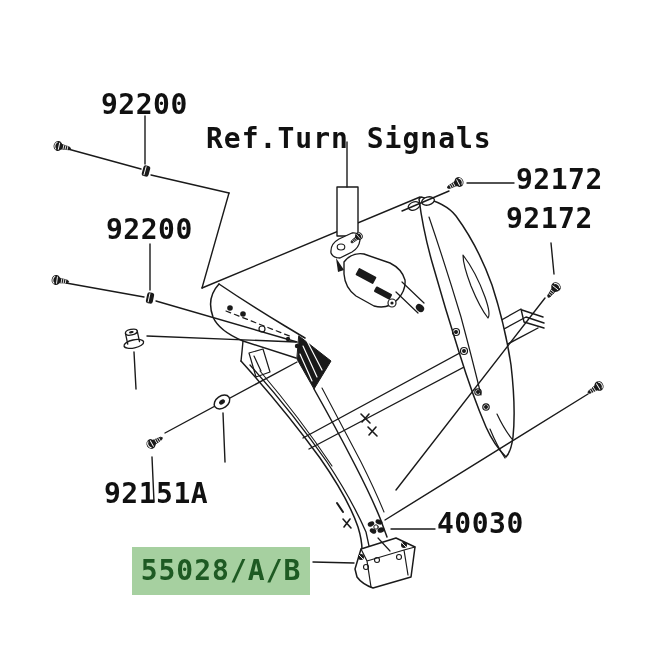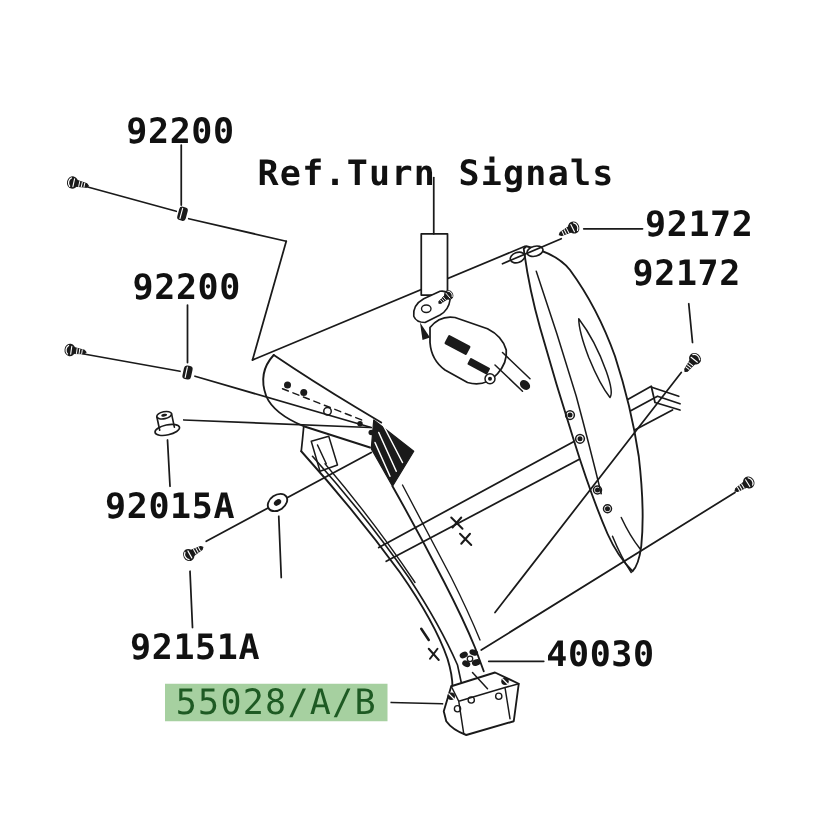--- a/index.html
+++ b/index.html
@@ -2,24 +2,24 @@
 <html style="--hl-bg: #a6d0a0; --hl-fg: #1e5a23;"><head>
 <meta charset="utf-8">
 <style>
   html,body{margin:0;padding:0;background:#ffffff;}
   .stage{position:relative;width:660px;height:660px;background:#fff;overflow:hidden;
          font-family:"DejaVu Sans Mono",monospace;padding-left:17px;}
   .stage svg{position:absolute;left:0;top:0;}
   .plabel{position:absolute;font-weight:bold;font-size:28px;line-height:1;
           letter-spacing:.5px;color:#111;white-space:nowrap;}
   .ref-title{letter-spacing:1px;margin-top:15px;}
-  .hl-label{position:absolute;left:132px;top:547px;width:178px;height:30px;
+  .hl-label{position:absolute;left:132px;top:547px;width:178px;height:48px;
             display:flex;align-items:center;justify-content:center;
             background:var(--hl-bg,#a6d0a0);color:var(--hl-fg,#1e5a23);
-            font-weight:normal;font-size:28px;letter-spacing:1px;line-height:1;
+            font-weight:bold;font-size:28px;letter-spacing:1px;line-height:1;
             cursor:pointer;}
 </style>
 </head>
 <body>
 
 <div class="stage">
 
   <svg width="660" height="660" viewBox="0 0 660 660" stroke-linecap="round" stroke-linejoin="round">
     <defs>
       <g id="screw">
@@ -170,19 +170,18 @@
       <ellipse cx="5" cy="3" rx="3.6" ry="2.6" transform="rotate(-20 5 3)"></ellipse>
       <circle cx="0" cy="0" r="2.2" fill="#ffffff" stroke="#1a1a1a" stroke-width="1"></circle>
     </g>
   </svg>
 
   <div class="plabel" style="left:101px;top:91px">92200</div>
   <div class="plabel ref-title" style="left:206px;top:110px">Ref.Turn Signals</div>
   <div class="plabel" style="left:106px;top:216px">92200</div>
   <div class="plabel" style="left:516px;top:166px">92172</div>
   <div class="plabel" style="left:506px;top:205px">92172</div>
-  <div class="plabel" style="left:84px;top:391px">92015A</div>
-  <div class="plabel" style="left:104px;top:504px">92151A</div>
+  <div class="plabel" style="left:104px;top:480px">92151A</div>
   <div class="plabel" style="left:437px;top:510px">40030</div>
 
   <div class="hl-label">55028/A/B</div>
 
 </div>
 
 </body></html>

